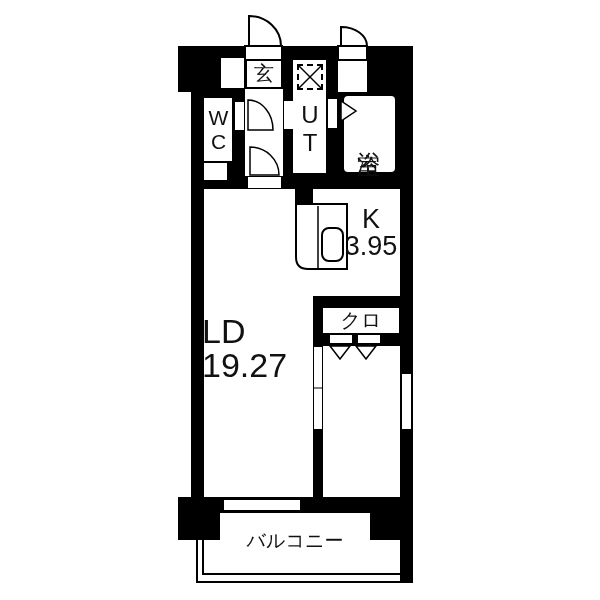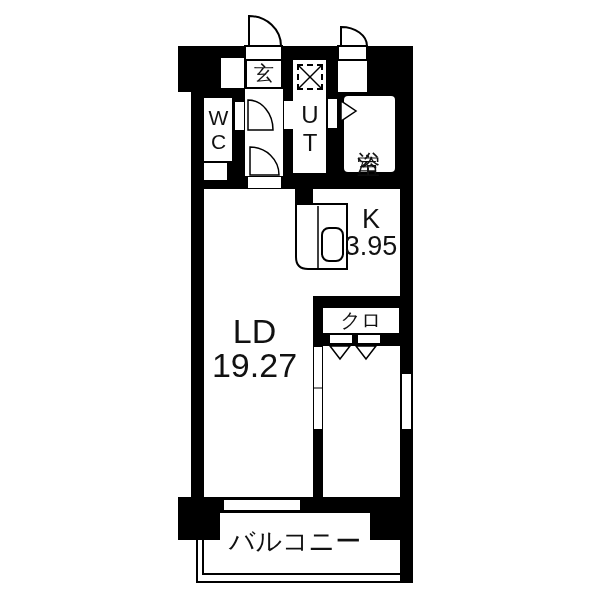--- a/index.html
+++ b/index.html
@@ -92,27 +92,27 @@
 
   <div class="label center vtext" style="left:344px;top:98px;width:51px;height:72px;font-size:23px;">
       <span>浴室</span>
     </div>
 
   <div class="label" style="left:342px;top:206px;width:58px;text-align:center;font-size:27px;line-height:27px;">
     <div>K</div>
     <div>3.95</div>
   </div>
 
-  <div class="label" style="left:202px;top:314px;width:105px;text-align:center;font-size:34px;line-height:34px;">
+  <div class="label" style="left:202px;top:314px;width:105px;font-size:34px;line-height:34px;">
     <div>LD</div>
     <div>19.27</div>
   </div>
 
   <div class="label center" style="left:323px;top:308px;width:76px;height:25px;font-size:20px;align-items:center;">
       <span>クロ</span>
     </div>
 
 
-  <div class="label center" style="left:210px;top:524px;width:170px;height:34px;font-size:26px;">
+  <div class="label center" style="left:210px;top:524px;width:170px;height:34px;font-size:19px;">
       <span>バルコニー</span>
     </div>
 
 </div>
 
 </body></html>

